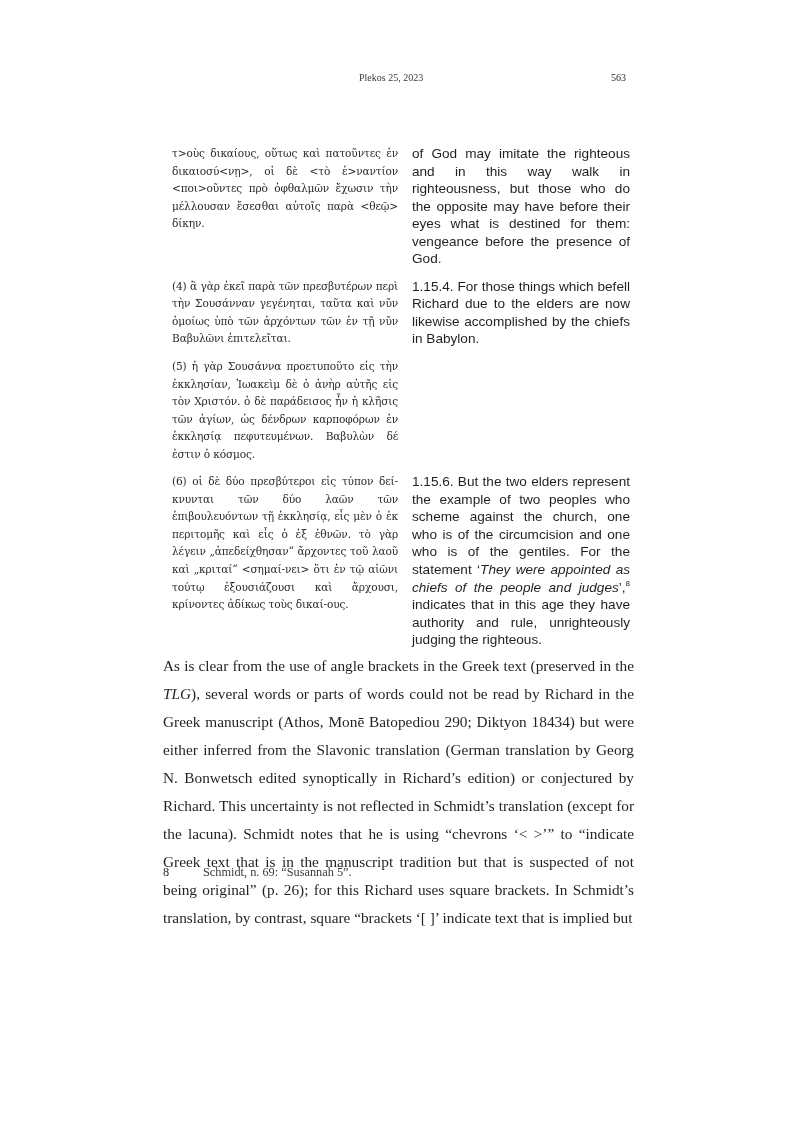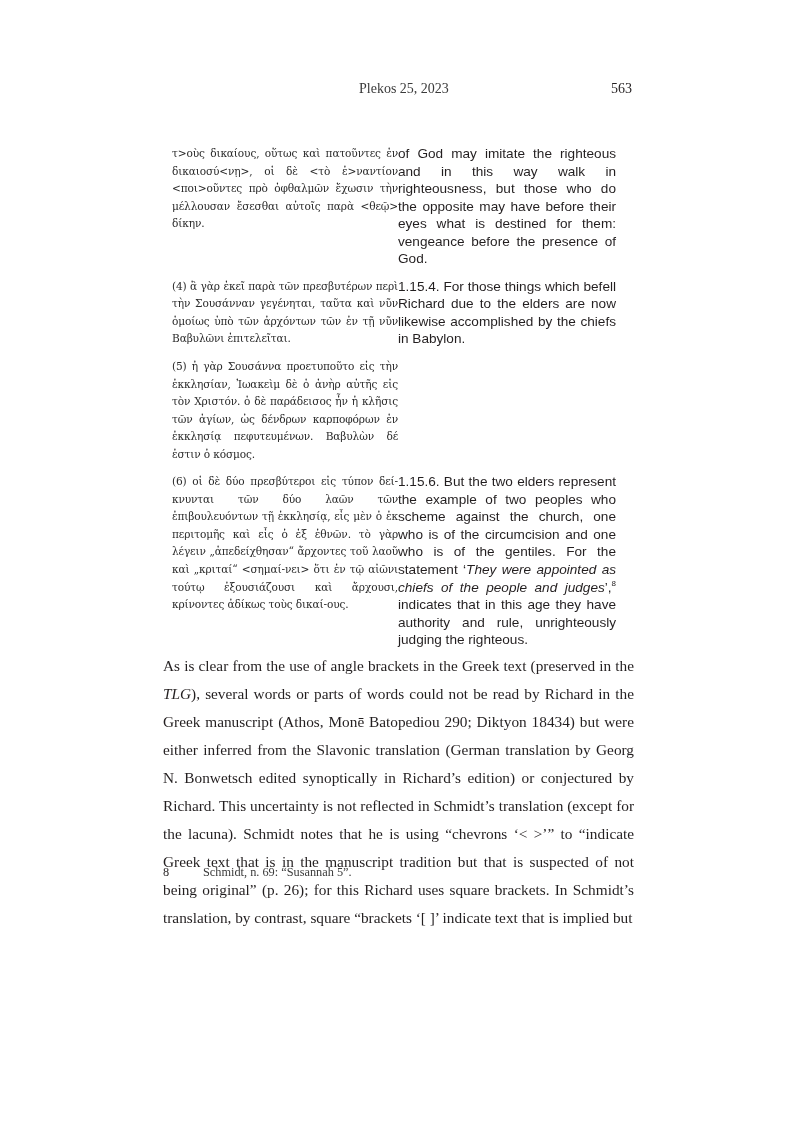--- a/index.html
+++ b/index.html
@@ -1,25 +1,25 @@
 <!DOCTYPE html>
 <html><head>
   <meta charset="utf-8">
   <style>
     html, body { margin: 0; padding: 0; background: #ffffff; }
     body { width: 799px; height: 1131px; position: relative; overflow: hidden; color: #231f20; }
     .page { position: absolute; left: 0; top: 0; width: 799px; height: 1131px; }
 
-    .running-head { position: absolute; top: 81px; left: 0; width: 650px; height: 20px;
-      font-family: "Liberation Serif", serif; font-size: 14px; }
+    .running-head { position: absolute; top: 72px; left: 0; width: 650px; height: 20px;
+      font-family: "Liberation Serif", serif; font-size: 10px; }
     .running-title { position: absolute; left: 359px; top: 0; color: #3a3a3a; }
     .page-number { position: absolute; left: 611px; top: 0; color: #231f20; }
 
     .synopsis { position: absolute; left: 172px; top: 145px; width: 458px; }
-    .row { display: flex; margin-bottom: 10px; }
+    .row { display: flex; justify-content: space-between; margin-bottom: 10px; }
     .cell-greek { width: 226px; font-family: "DejaVu Serif", serif; font-size: 10.6px;
       line-height: 17.55px; text-align: justify; color: #2a2a2a; letter-spacing: -0.15px; }
     .cell-english { width: 218px; font-family: Liberation Sans, sans-serif; font-size: 13.6px;
       line-height: 17.55px; text-align: justify; color: #231f20; hyphens: manual; }
     .cell-english .it { font-style: italic; }
     .cell-english sup { font-size: 8px; vertical-align: super; line-height: 0; }
 
     .body-text { position: absolute; left: 163px; top: 652px; width: 471px;
       font-family: "Liberation Serif", serif; font-size: 15.3px; line-height: 28px;
       text-align: justify; color: #231f20; }

